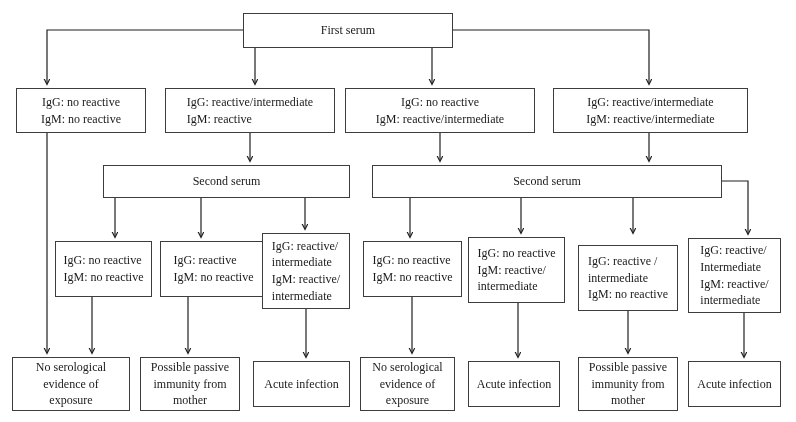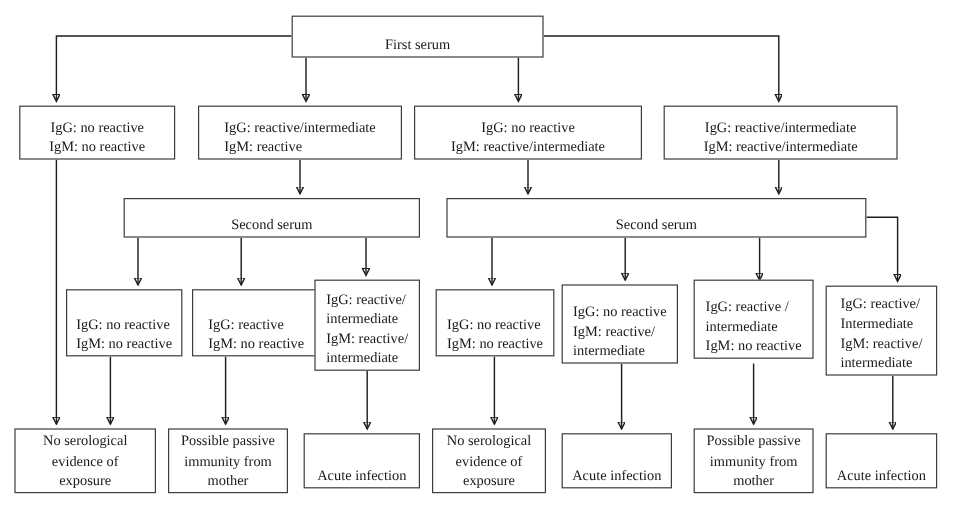--- a/index.html
+++ b/index.html
@@ -9,21 +9,21 @@
     height: 422px;
     background: #ffffff;
     font-family: "Liberation Serif", "DejaVu Serif", serif;
     color: #1a1a1a;
   }
   .node {
     position: absolute;
     border: 1px solid #3d3d3d;
     background: #ffffff;
     display: flex;
-    align-items: flex-end;
+    align-items: center;
     justify-content: center;
     box-sizing: border-box;
     font-size: 12px;
     line-height: 1.38;
   }
   .node .txt {
     white-space: pre-line;
     text-align: center;
     padding: 1px 3px;
   }
@@ -119,21 +119,21 @@
   </div>
   <div class="node leftalign" style="left:363px;top:241px;width:99px;height:56px">
     <span class="txt">IgG: no reactive
 IgM: no reactive</span>
   </div>
   <div class="node leftalign" style="left:468px;top:237px;width:97px;height:66px">
     <span class="txt">IgG: no reactive
 IgM: reactive/
 intermediate</span>
   </div>
-  <div class="node leftalign" style="left:578px;top:233px;width:100px;height:66px">
+  <div class="node leftalign" style="left:578px;top:245px;width:100px;height:66px">
     <span class="txt">IgG: reactive /
 intermediate
 IgM: no reactive</span>
   </div>
   <div class="node leftalign" style="left:688px;top:238px;width:93px;height:75px">
     <span class="txt">IgG: reactive/
 Intermediate
 IgM: reactive/
 intermediate</span>
   </div>

